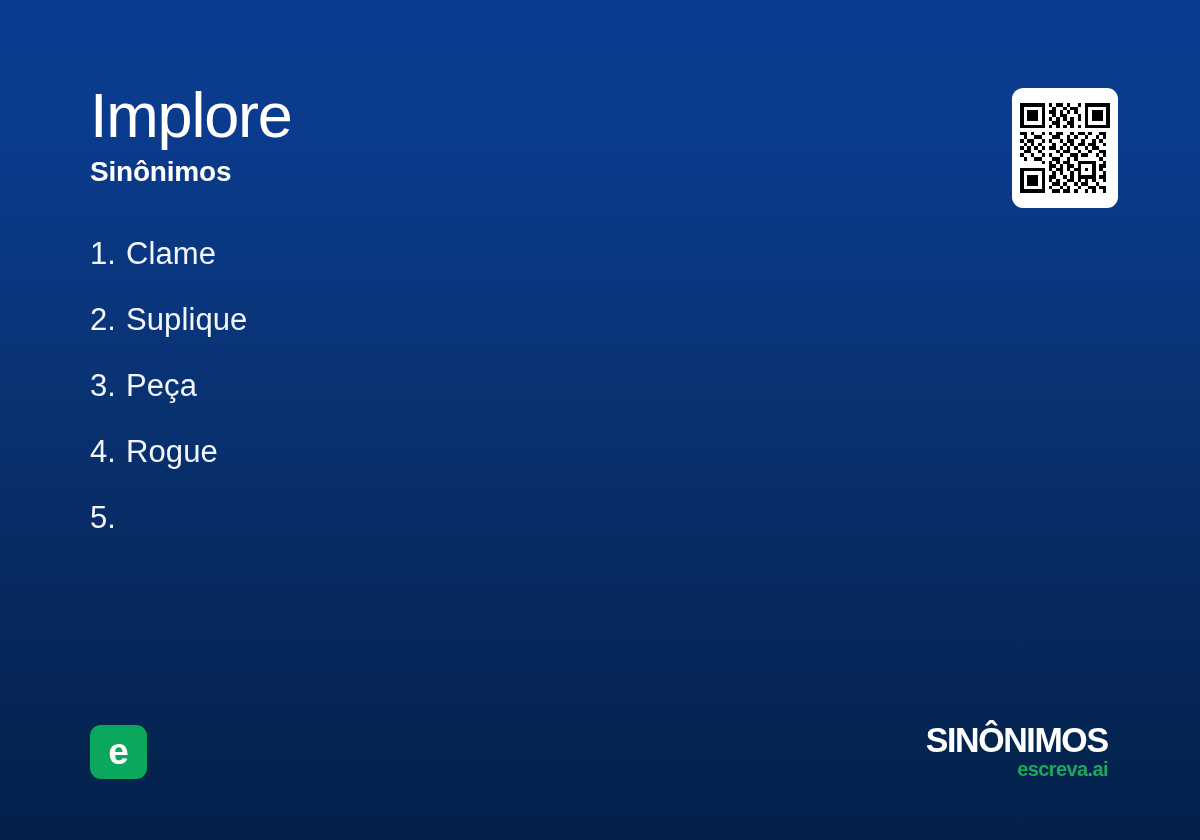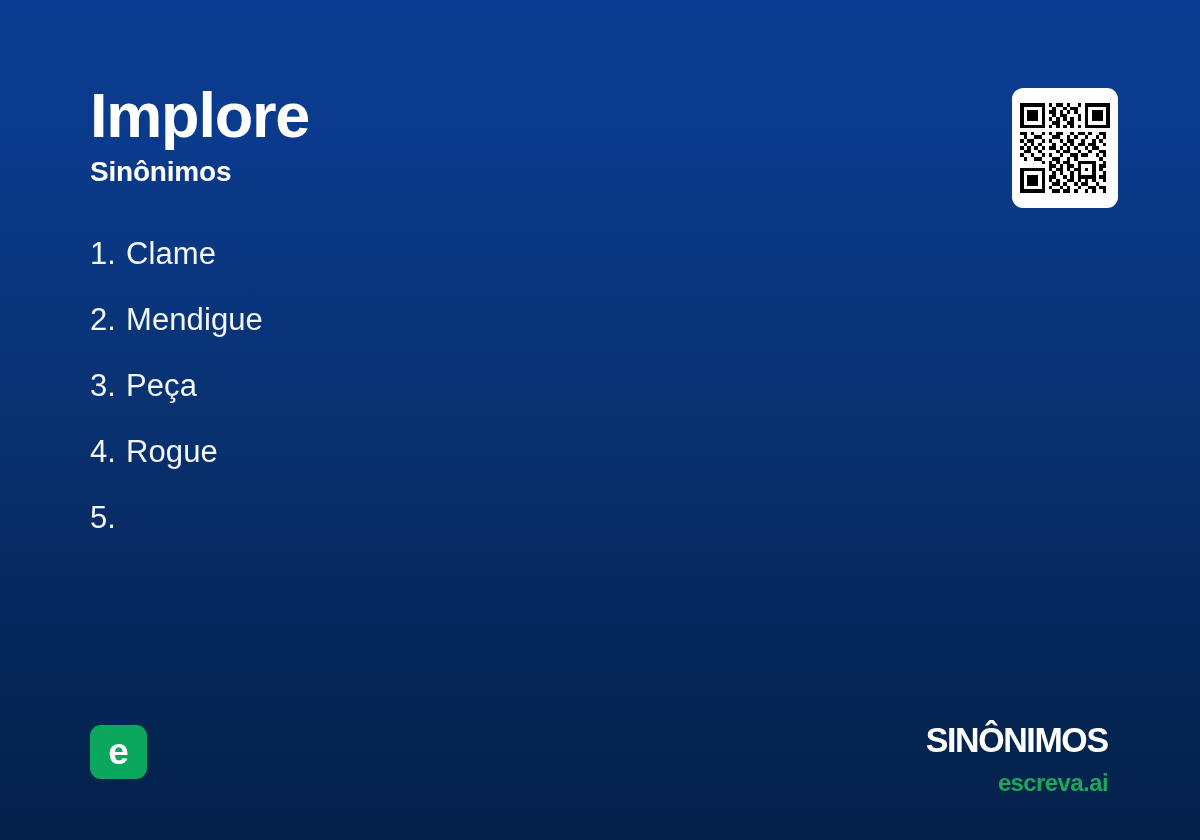--- a/index.html
+++ b/index.html
@@ -31,21 +31,21 @@
 
   
   #heading {
     position:absolute;
     left:90px;
     top:84px;
   }
 
   #word-title {
     font-size:63px;
-    font-weight:700;
+    font-weight:400;
     letter-spacing:-1.2px;
     color:#ffffff;
     line-height:1.0;
     white-space:nowrap;
     text-align:right;
   }
 
   #word-subtitle {
     margin-top:10px;
     font-size:28px;
@@ -130,26 +130,26 @@
     font-size:35px;
     font-weight:900;
     color:#ffffff;
     letter-spacing:-1.4px;
     line-height:1.0;
     white-space:nowrap;
     transform:scaleX(0.97);
     transform-origin:right center;
   }
   #wordmark-sub {
-    font-size:24px;
+    font-size:20px;
     font-weight:900;
     color:#1da75a;
     letter-spacing:-0.6px;
     line-height:1.0;
-    margin-top:14px;
+    margin-top:2px;
     white-space:nowrap;
   }
 </style>
 </head>
 <body>
 
 <div id="card">
 
   <div id="heading">
     <div id="word-title">Implore</div>
@@ -331,21 +331,21 @@
     </svg>
   </div>
 
   <ol id="synonym-list">
     <li class="synonym-row">
       <span class="synonym-index">1.</span>
       <span class="synonym-term">Clame</span>
     </li>
     <li class="synonym-row">
       <span class="synonym-index">2.</span>
-      <span class="synonym-term">Mendigue</span>
+      <span class="synonym-term">Suplique</span>
     </li>
     <li class="synonym-row">
       <span class="synonym-index">3.</span>
       <span class="synonym-term">Peça</span>
     </li>
     <li class="synonym-row">
       <span class="synonym-index">4.</span>
       <span class="synonym-term">Rogue</span>
     </li>
     <li class="synonym-row">

